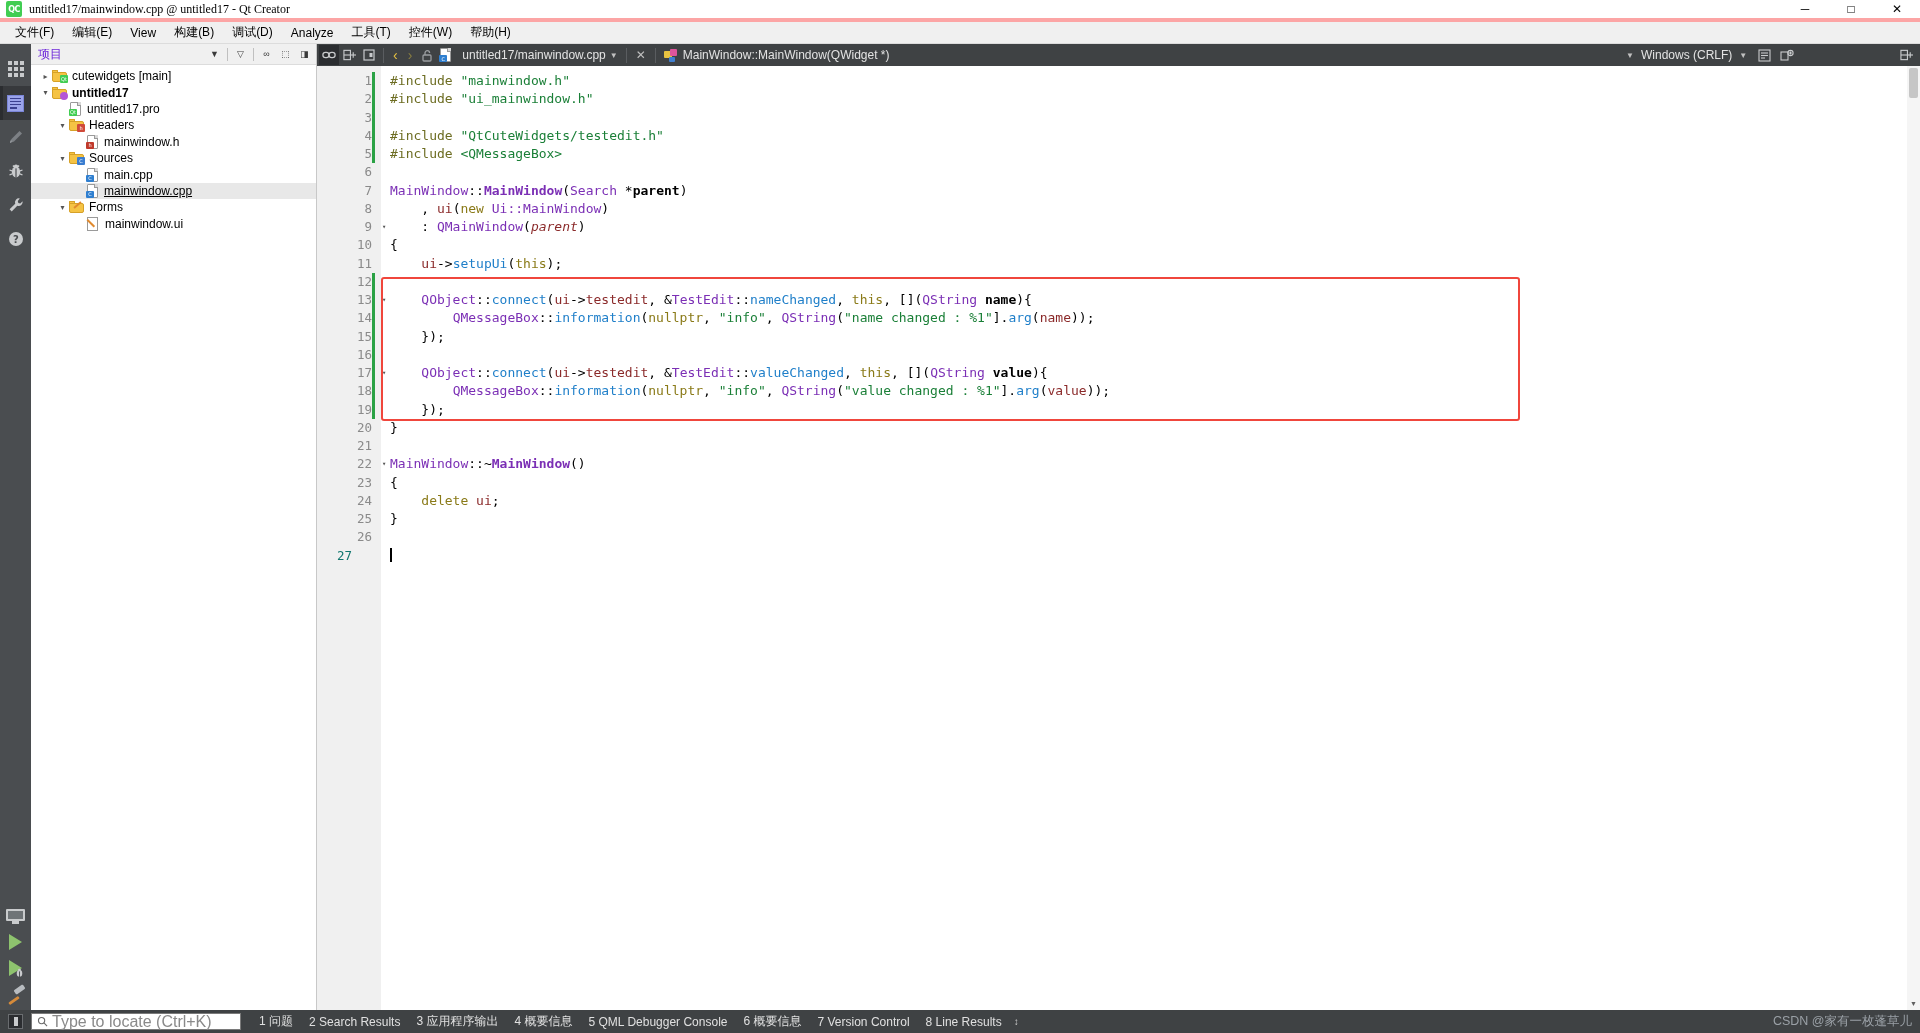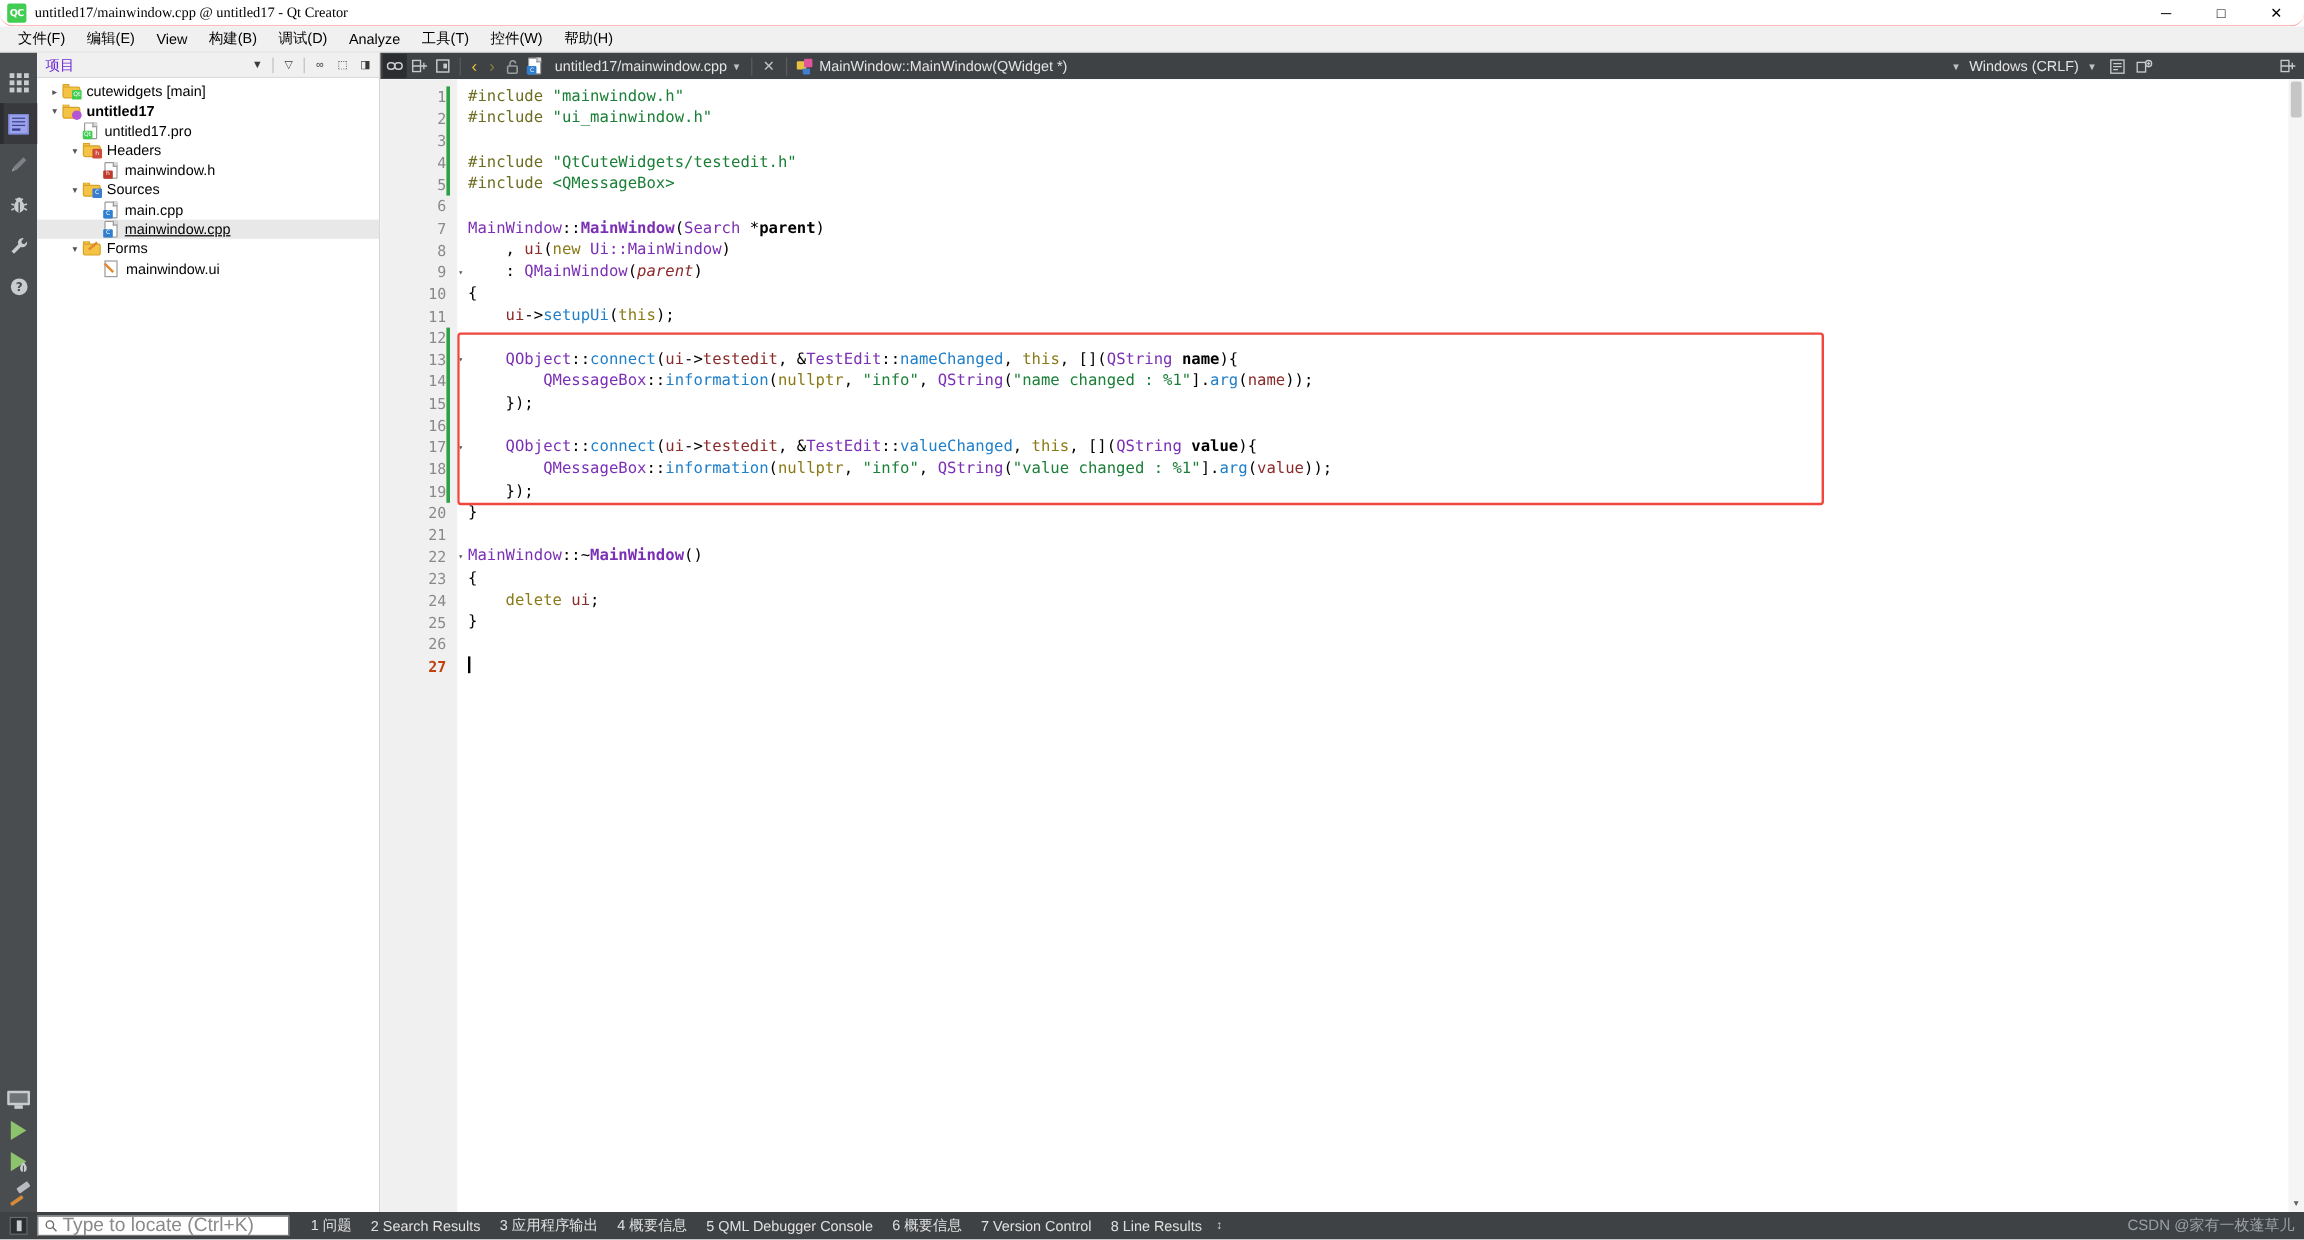--- a/index.html
+++ b/index.html
@@ -7,21 +7,21 @@
     width: 1920px; height: 1033px;
     font-family: "Liberation Sans", sans-serif;
     background: #ffffff;
     overflow: hidden;
   }
   body { display: flex; flex-direction: column; }
 
   
   .titlebar {
     height: 22px; background: #ffffff; display: flex; align-items: center;
-    flex: 0 0 22px; border-bottom: 1px solid #fca5a5; border-radius: 11px;
+    flex: 0 0 22px; border-bottom: 4px solid #fca5a5;
   }
   .title-logo {
     width: 16px; height: 16px; margin-left: 6px; margin-right: 7px;
     background: #41cd52; border-radius: 2px; position: relative;
     display:flex; align-items:center; justify-content:center;
   }
   .title-logo span {
     font-size: 8px; color: #ffffff; font-weight: bold;
     font-family: "DejaVu Sans", sans-serif; letter-spacing: -0.5px;
   }
@@ -160,21 +160,21 @@
   .code-wrap { flex: 1 1 auto; display: flex; background: #ffffff;
     position: relative; min-height: 0; overflow: hidden; }
   .gutter {
     width: 64px; flex: 0 0 64px; background: #f0f0f0; text-align: right;
     padding-top: 6px; position: relative;
   }
   .gutter-line {
     height: 18.25px; line-height: 18.25px; font-family: "DejaVu Sans Mono", monospace;
     font-size: 12.5px; color: #8a8a8a; padding-right: 9px; position: relative;
   }
-  .gutter-line.current { color: #c2410c; font-weight: bold; }
+  .gutter-line.current { color: #0f766e; font-weight: normal; text-align: center; }
   .fold {
     position: absolute; right: -9px; top: 0; width: 12px; height: 100%;
     display:flex; align-items:center; justify-content:center;
     font-size:7px; color:#555;
   }
   .changebar {
     position: absolute; left: 55px; width: 2.5px; background: #2ba245;
   }
   .code-pane { flex: 1 1 auto; position: relative; padding-top: 6px;
     overflow: hidden; }

